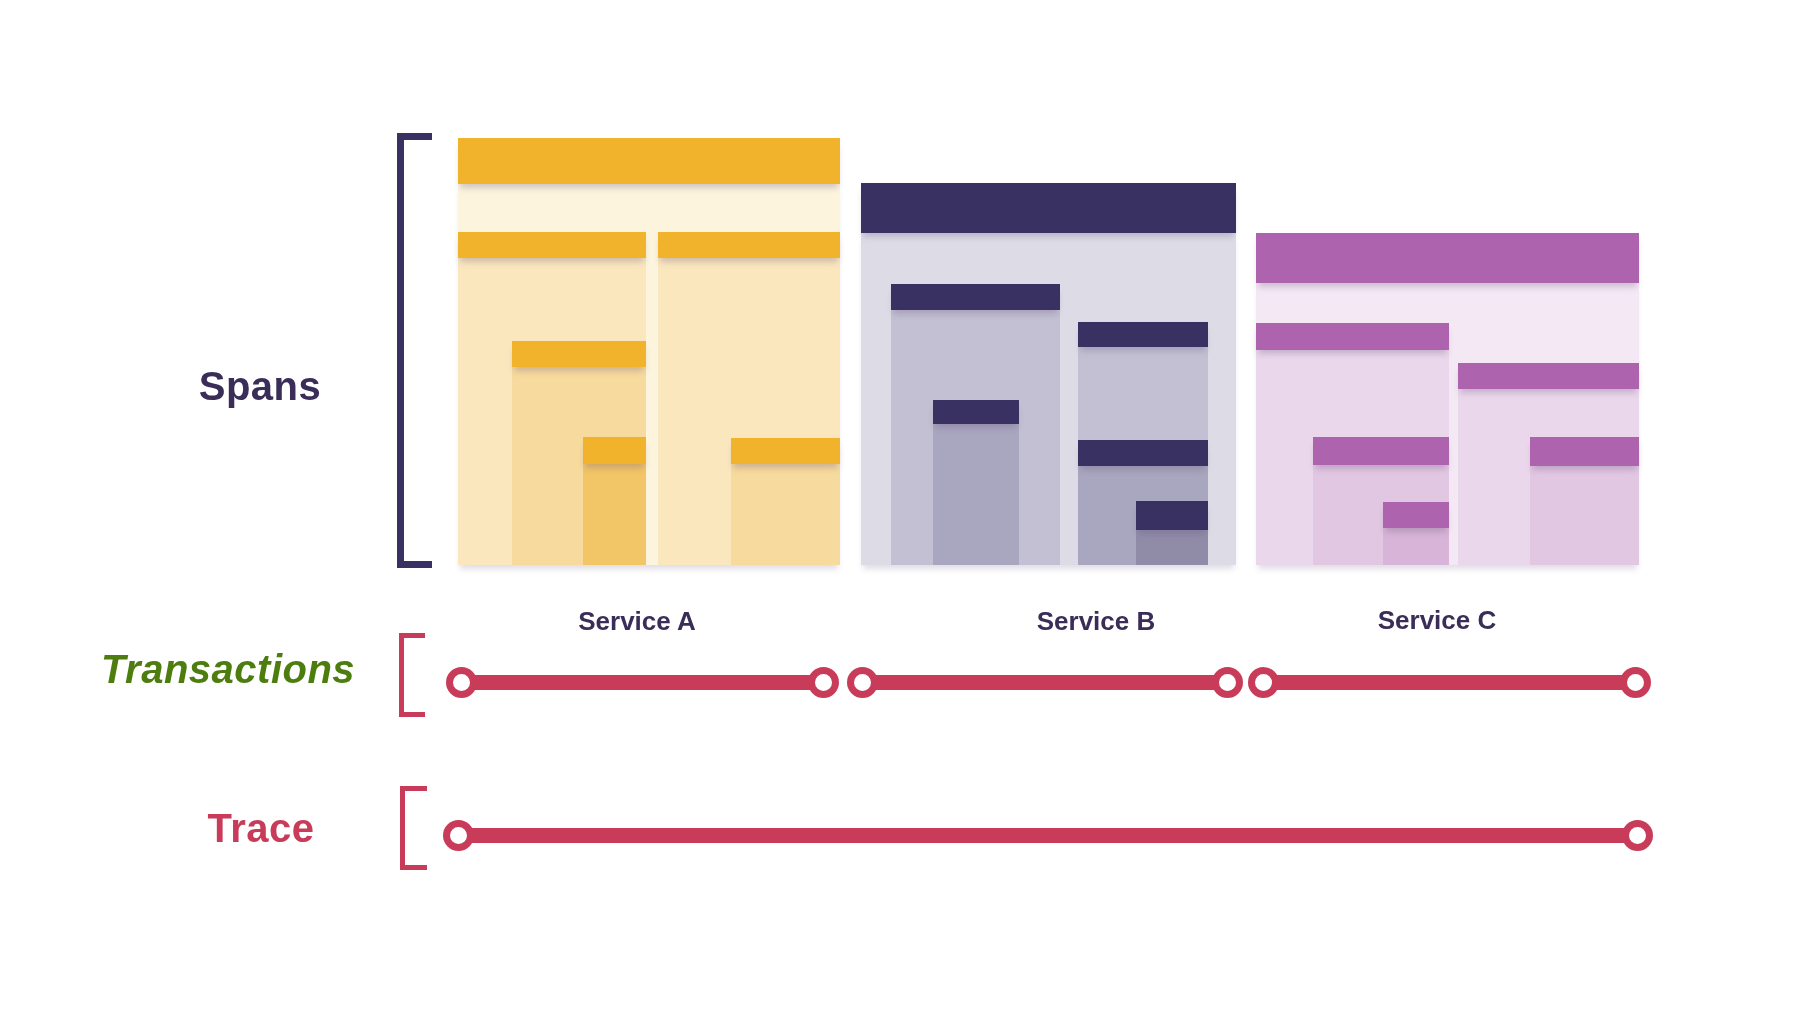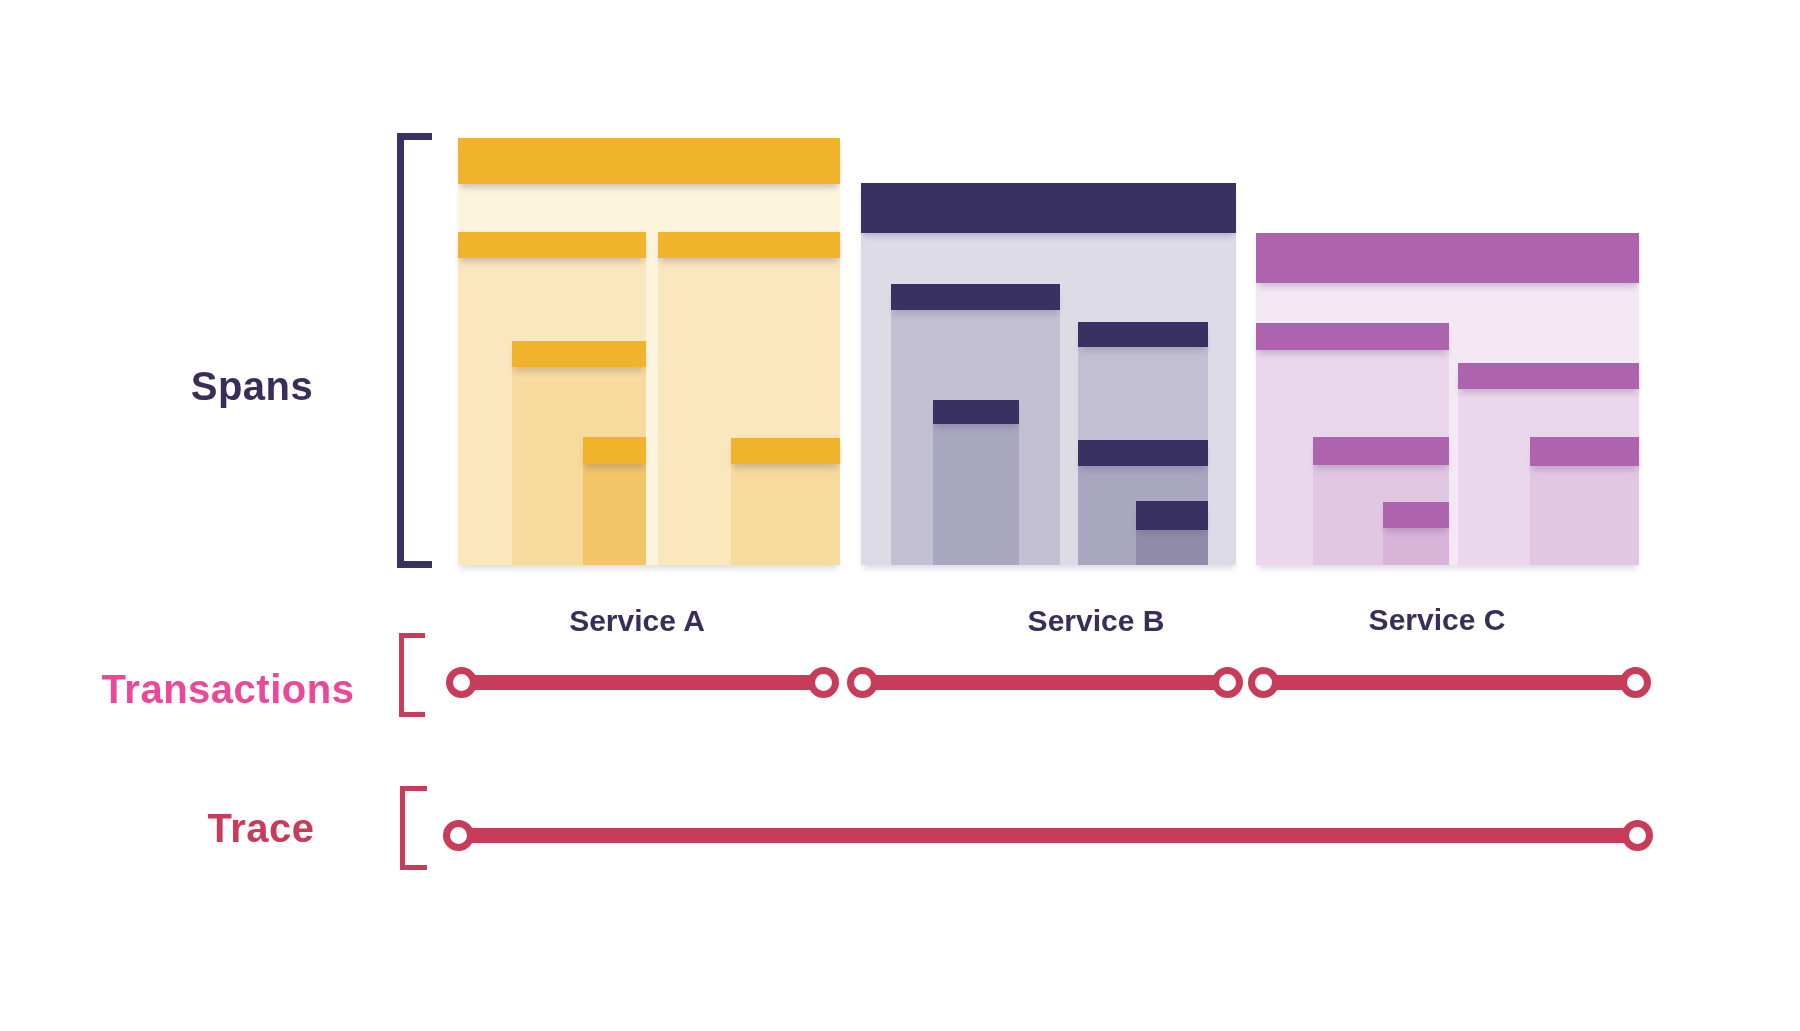--- a/index.html
+++ b/index.html
@@ -18,22 +18,22 @@
 
   
   .gutter-label {
     position: absolute;
     transform: translate(-50%, -50%);
     font-weight: bold;
     font-size: 40px;
     letter-spacing: 0.5px;
     white-space: nowrap;
   }
-  #spans-label        { left: 252px; top: 386px; color: #3A2E59; }
-  #transactions-label { left: 228px; top: 689px; color: #ec4899; }
+  #spans-label        { left: 260px; top: 386px; color: #3A2E59; }
+  #transactions-label { left: 228px; top: 669px; color: #4d7c0f; font-style: italic; }
   #trace-label        { left: 261px; top: 828px; color: #C83C5A; }
 
   
   .bracket { position: absolute; border-style: solid; border-right: none; }
   #spans-bracket {
     left: 397px; top: 133px; width: 28px; height: 421px;
     border-color: #3A3163; border-width: 7px;
   }
   #transactions-bracket {
     left: 399px; top: 633px; width: 21px; height: 74px;
@@ -50,21 +50,21 @@
   .span-header {
     position: absolute;
     box-shadow: 0 6px 6px -2px rgba(103, 82, 125, 0.28);
   }
 
   
   .service-label {
     position: absolute;
     transform: translate(-50%, -50%);
     font-weight: bold;
-    font-size: 30px;
+    font-size: 26px;
     color: #3A2E59;
     white-space: nowrap;
   }
 
   
   .tline {
     position: absolute;
     height: 15px;
     background: #C83C5A;
     border-radius: 3px;

